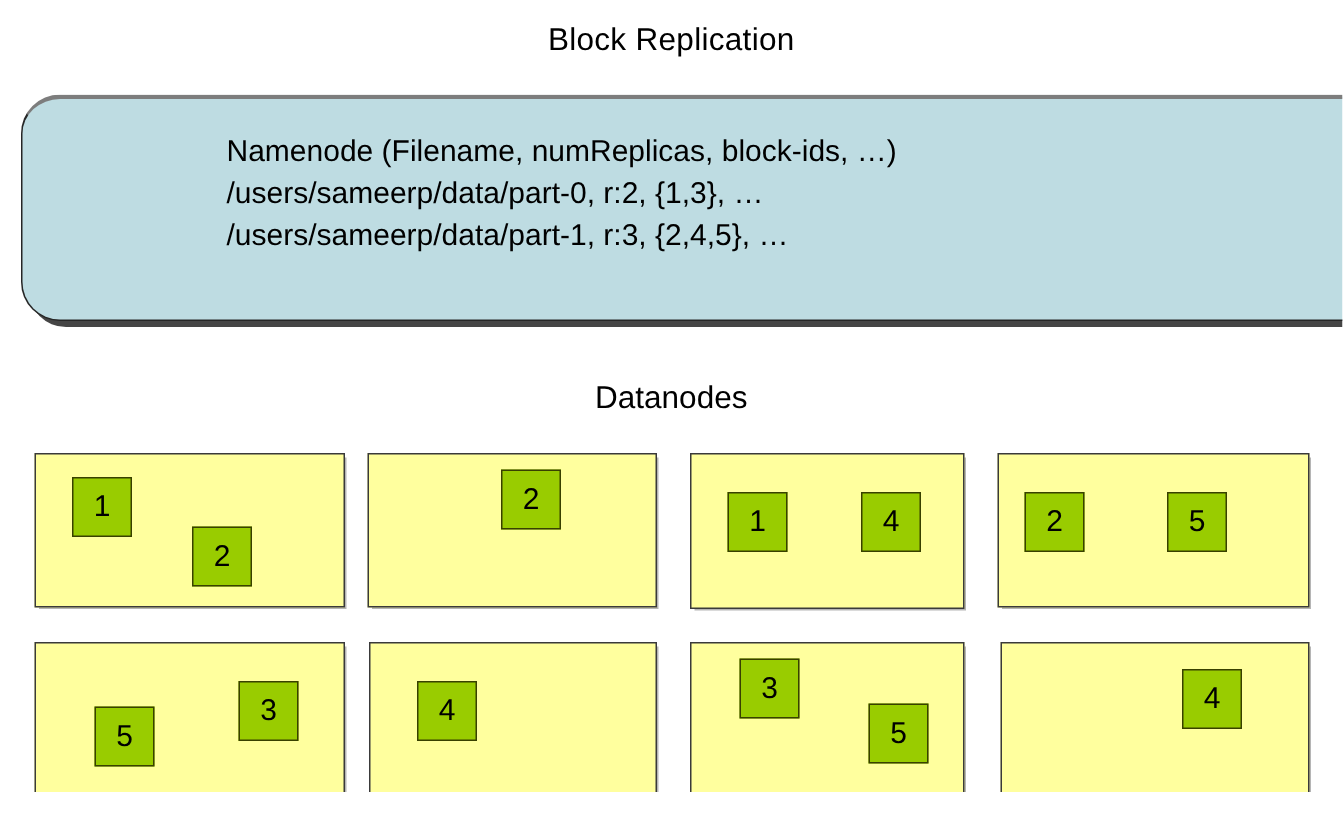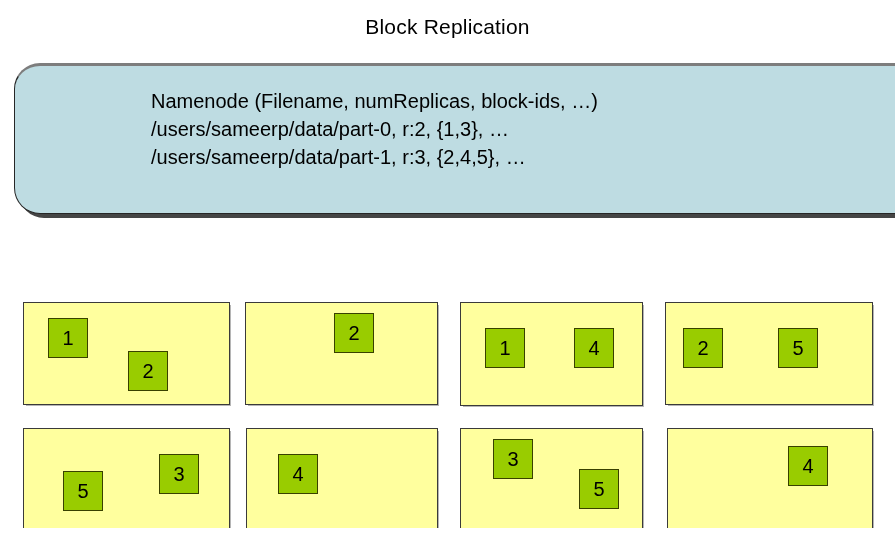--- a/index.html
+++ b/index.html
@@ -91,20 +91,21 @@
 <div class="stage">
 
   <div class="title">Block Replication</div>
 
   <div class="namenode">
     <div class="nn-line">Namenode (Filename, numReplicas, block-ids, …)</div>
     <div class="nn-line">/users/sameerp/data/part-0, r:2, {1,3}, …</div>
     <div class="nn-line">/users/sameerp/data/part-1, r:3, {2,4,5}, …</div>
   </div>
 
+  <div class="dn-heading">Datanodes</div>
 
   <div id="dn-grid">
       <div class="datanode" style="left: 23px; top: 302px; width: 207px; height: 103px;">
         <div class="block" style="left: 24px; top: 15px;">1</div>
         <div class="block" style="left: 104px; top: 48px;">2</div>
       </div>
       <div class="datanode" style="left: 245px; top: 302px; width: 193px; height: 103px;">
         <div class="block" style="left: 88px; top: 10px;">2</div>
       </div>
       <div class="datanode" style="left: 460px; top: 302px; width: 183px; height: 104px;">

